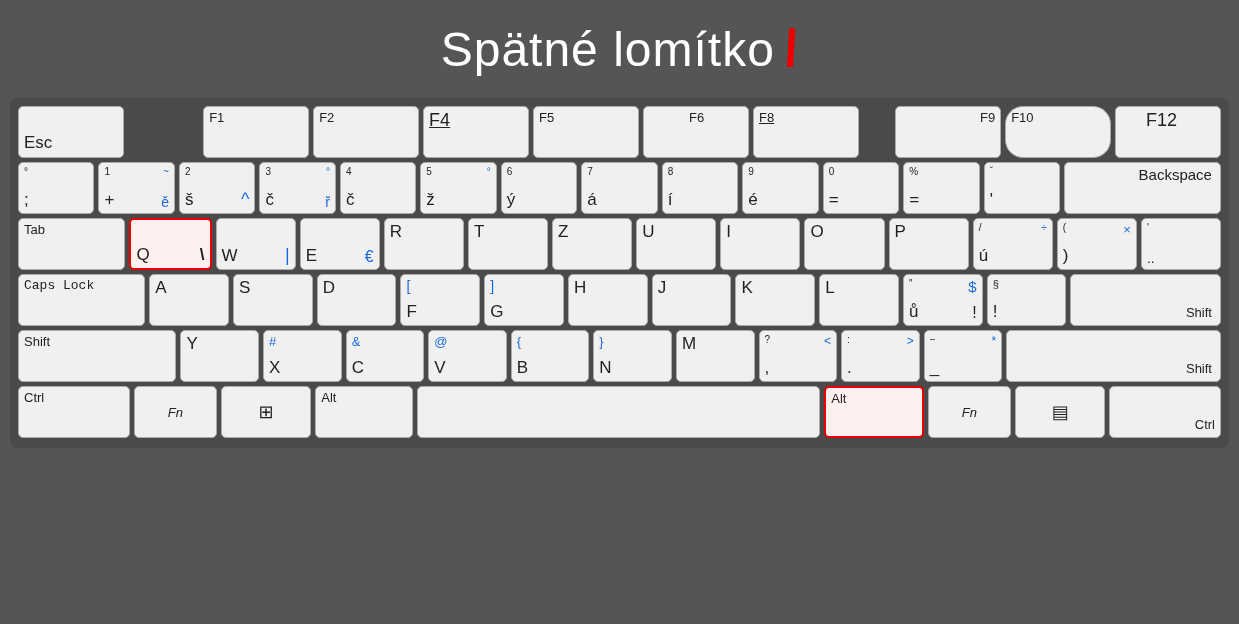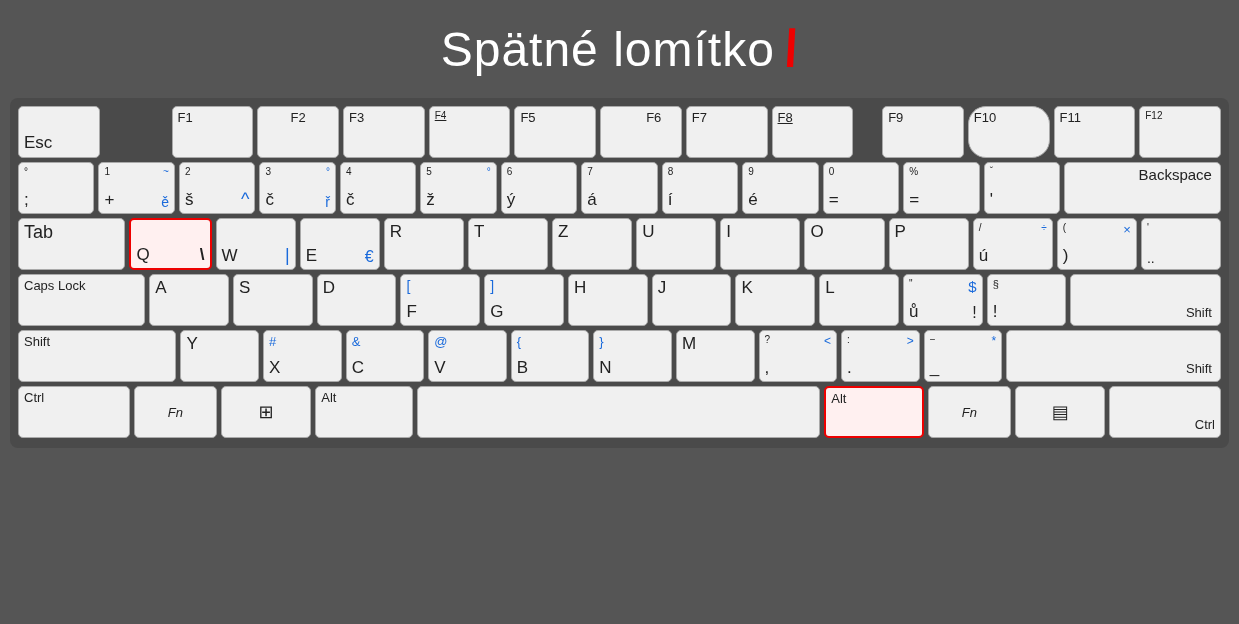--- a/index.html
+++ b/index.html
@@ -107,53 +107,44 @@
   <div class="keyboard">
 
     <div class="key-row">
       <div class="key standard" style="justify-content:flex-end;align-items:flex-start;padding-bottom:4px;">
         <span style="font-size:17px;">Esc</span>
       </div>
       <div style="flex:0.3;"></div>
       <div class="key standard" style="justify-content:flex-start;align-items:flex-start;margin-left:43px;">
         <span style="font-size:13px;">F1</span>
       </div>
-      <div class="key standard" style="justify-content:flex-start;text-align:center;">
+      <div class="key standard" style="justify-content:flex-start;">
         <span style="font-size:13px;">F2</span>
       </div>
       <div class="key standard" style="justify-content:flex-start;">
-        <span style="font-size:13px;">F3</span>
-      </div>
-      <div class="key standard" style="justify-content:flex-start;">
-        <span style="font-size:10px;text-decoration:underline;">F4</span>
+        <span style="font-size:18px;text-decoration:underline;">F4</span>
       </div>
       <div class="key standard" style="justify-content:flex-start;">
         <span style="font-size:13px;">F5</span>
       </div>
       <div class="key standard" style="justify-content:flex-start;">
         <span style="font-size:13px;margin-left:40px;">F6</span>
       </div>
       <div class="key standard" style="justify-content:flex-start;">
-        <span style="font-size:13px;">F7</span>
-      </div>
-      <div class="key standard" style="justify-content:flex-start;">
         <span style="font-size:13px;text-decoration:underline;">F8</span>
       </div>
       <div style="flex:0.3;"></div>
-      <div class="key standard" style="justify-content:flex-start;">
+      <div class="key standard" style="justify-content:flex-start;align-items:flex-end;">
         <span style="font-size:13px;">F9</span>
       </div>
       <div class="key standard" style="justify-content:flex-start;border-radius:18px;">
         <span style="font-size:13px;">F10</span>
       </div>
       <div class="key standard" style="justify-content:flex-start;">
-        <span style="font-size:13px;">F11</span>
-      </div>
-      <div class="key standard" style="justify-content:flex-start;">
-        <span style="font-size:10px;">F12</span>
+        <span style="font-size:18px;margin-left:25px;">F12</span>
       </div>
     </div>
 
     <div class="key-row">
 
       <div class="key standard">
         <div class="key-top">
             <span class="key-top-left">°</span>
           </div>
         <div class="key-bottom">
@@ -275,21 +266,21 @@
           </div>
       </div>
 
       <div class="key backspace" style="justify-content:flex-start; align-items:flex-end; padding-bottom:5px; padding-right:8px;">
         <span style="font-size:15px; align-self:flex-end; margin-left:auto;">Backspace</span>
       </div>
     </div>
 
     <div class="key-row">
       <div class="key tab" style="justify-content:flex-start;">
-        <span style="font-size:18px;">Tab</span>
+        <span style="font-size:13px;">Tab</span>
       </div>
 
       <div class="key standard highlighted">
         <div class="key-top">
             <span class="key-top-left"></span>
           </div>
         <div class="key-bottom" style="justify-content:space-between;width:100%;">
           <span class="key-main">Q</span>
             <span style="color:#222;font-size:17px;font-weight:bold;">\</span>
         </div>
@@ -371,21 +362,21 @@
             <span class="key-top-left">'</span>
           </div>
         <div class="key-bottom">
             <span class="key-main" style="font-size:14px;">..</span>
           </div>
       </div>
     </div>
 
     <div class="key-row">
       <div class="key caps" style="justify-content:flex-start;">
-        <span style="font-size:13px;">Caps Lock</span>
+        <span style="font-size:13px;font-family:Liberation Mono, monospace;">Caps Lock</span>
       </div>
       <div class="key standard">
         <div class="key-bottom">
             <span class="key-main">A</span>
           </div>
       </div>
       <div class="key standard">
         <div class="key-bottom">
             <span class="key-main">S</span>
           </div>

